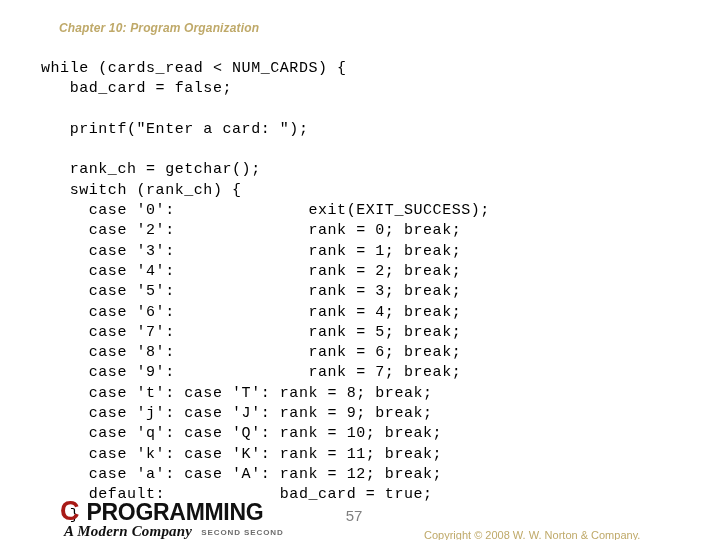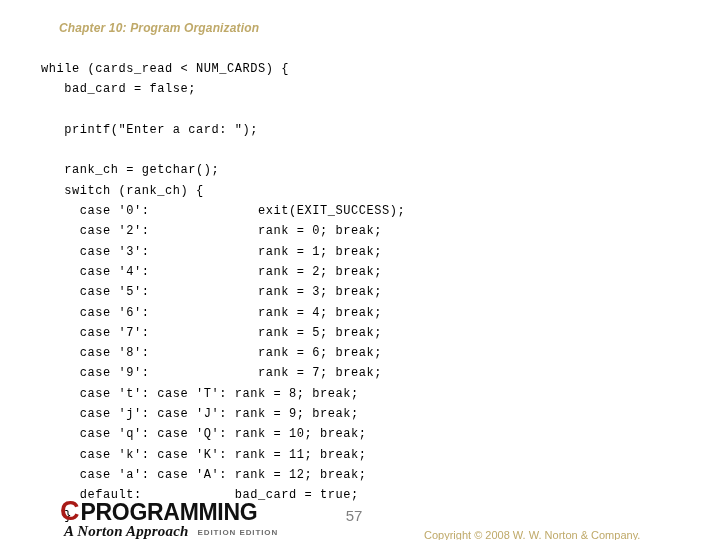--- a/index.html
+++ b/index.html
@@ -30,21 +30,21 @@
     white-space: nowrap;
   }
 
   
   #code-block {
     position: absolute;
     left: 41px;
     top: 59px;
     width: 600px;
     font-family: "Liberation Mono", "DejaVu Sans Mono", monospace;
-    font-size: 12px;
+    font-size: 15px;
     line-height: 20.3px;
     color: #000000;
     white-space: pre;
     letter-spacing: 0.55px;
   }
   #code-block .code-line {
     white-space: pre;
     min-height: 20.3px;
   }
   #code-block .code-line.blank {
@@ -82,21 +82,21 @@
     color: #a81a16;
     letter-spacing: -1px;
     vertical-align: baseline;
   }
   #logo-programming {
     font-family: "Liberation Sans", sans-serif;
     font-size: 23px;
     font-weight: bold;
     color: #111111;
     letter-spacing: -0.3px;
-    margin-left: 2px;
+    margin-left: 8px;
     vertical-align: baseline;
   }
   #logo-sub {
     position: absolute;
     left: 4px;
     top: 25px;
     white-space: nowrap;
     line-height: 1;
   }
   #logo-modern {
@@ -148,21 +148,21 @@
 
 <div id="code-block" style="color: rgb(0, 0, 0);"><div class="code-line">while (cards_read &lt; NUM_CARDS) {</div><div class="code-line">   bad_card = false;</div><div class="code-line blank">&nbsp;</div><div class="code-line">   printf("Enter a card: ");</div><div class="code-line blank">&nbsp;</div><div class="code-line">   rank_ch = getchar();</div><div class="code-line">   switch (rank_ch) {</div><div class="code-line">     case '0':              exit(EXIT_SUCCESS);</div><div class="code-line">     case '2':              rank = 0; break;</div><div class="code-line">     case '3':              rank = 1; break;</div><div class="code-line">     case '4':              rank = 2; break;</div><div class="code-line">     case '5':              rank = 3; break;</div><div class="code-line">     case '6':              rank = 4; break;</div><div class="code-line">     case '7':              rank = 5; break;</div><div class="code-line">     case '8':              rank = 6; break;</div><div class="code-line">     case '9':              rank = 7; break;</div><div class="code-line">     case 't': case 'T': rank = 8; break;</div><div class="code-line">     case 'j': case 'J': rank = 9; break;</div><div class="code-line">     case 'q': case 'Q': rank = 10; break;</div><div class="code-line">     case 'k': case 'K': rank = 11; break;</div><div class="code-line">     case 'a': case 'A': rank = 12; break;</div><div class="code-line">     default:            bad_card = true;</div><div class="code-line">   }</div></div>
 
 <div id="footer">
 
   <div id="logo">
     <div id="logo-main">
       <span id="logo-c" style="color: rgb(168, 26, 22);">C</span><span id="logo-programming">PROGRAMMING</span>
     </div>
     <div id="logo-sub">
-      <span id="logo-modern">A Norton Approach</span><span id="logo-edition">EDITION EDITION</span>
+      <span id="logo-modern">A Modern Company</span><span id="logo-edition">SECOND SECOND</span>
     </div>
   </div>
 
   <div id="page-number">57</div>
 
   <div id="copyright" style="color: rgb(191, 169, 105); margin-top: 24px;">
     <div>Copyright © 2008 W. W. Norton &amp; Company.</div>
     <div>All rights reserved.</div>
   </div>
 

